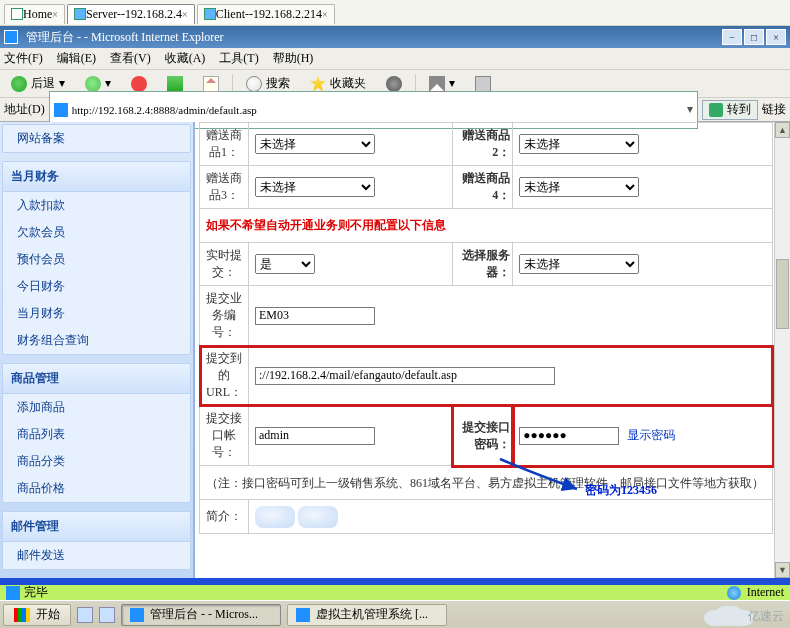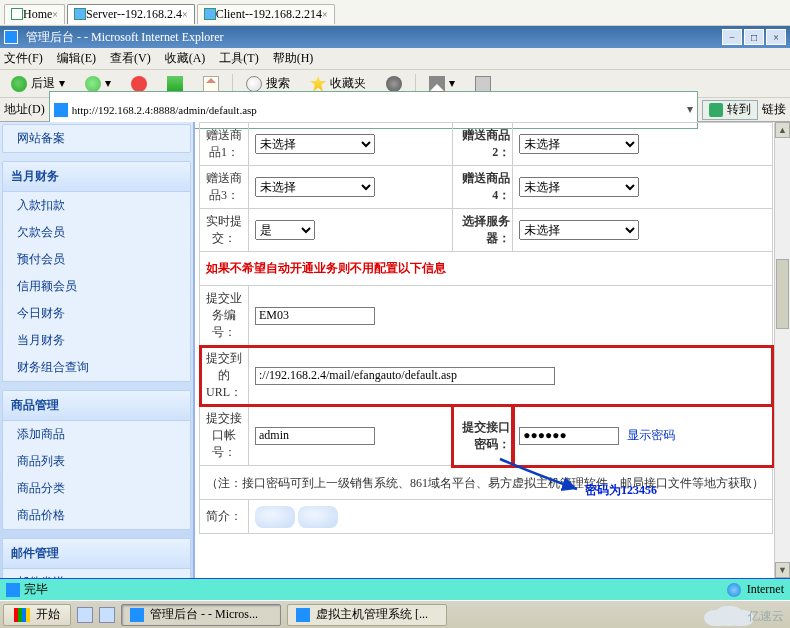--- a/index.html
+++ b/index.html
@@ -71,21 +71,21 @@
 .redbox2 { outline: 3px solid #cc1a1a; outline-offset: -1px; }
 .show-pwd { color: #0033cc; cursor: pointer; margin-left: 8px; }
 .footnote { color: #333; padding: 6px; line-height: 1.5; }
 .footnote-blue { color: #0033cc; }
 .pwd-anno { position: absolute; left: 390px; top: 360px; color: #0024d8; font-weight: bold; }
 .arrow { position: absolute; left: 300px; top: 332px; width: 90px; height: 40px; }
 .arrow svg { width: 100%; height: 100%; }
 .brief-ico { display: inline-block; width: 40px; height: 22px; background: radial-gradient(ellipse at 40% 40%,#f0f6ff,#c8dcf6); border-radius: 8px; vertical-align: middle; }
 
 
-.statusbar { height: 22px; background: #5eead4; border-top: 1px solid #1d4ed8; display: flex; align-items: center; justify-content: space-between; padding: 0 6px; }
+.statusbar { height: 22px; background: #bef264; border-top: 7px solid #1d4ed8; display: flex; align-items: center; justify-content: space-between; padding: 0 6px; }
 .statusbar .right { display: flex; align-items: flex-end; gap: 6px; }
 .statusbar .inet { width: 14px; height: 14px; background: radial-gradient(#8cf,#18d); border-radius: 50%; }
 
 
 .taskbar { height: 28px; background: linear-gradient(#d7d5c8,#cecbb7); border-top: 1px solid #fff; display: flex; align-items: center; padding: 0 3px; gap: 6px; position:relative; }
 .start { height: 22px; padding: 0 10px; border: 1px solid #a8a890; border-radius: 2px; display: flex; align-items: center; gap: 6px; background: linear-gradient(#f0eee1,#dedacb); }
 .start .flag { width: 16px; height: 14px; background: linear-gradient(90deg,#f00 25%,#0a0 25%,#0a0 50%,#07f 50%,#07f 75%,#fc0 75%); }
 .task { height: 22px; min-width: 160px; padding: 0 8px; border: 1px solid #a8a890; background: #e8e6d8; display: flex; align-items: center; gap: 6px; border-radius: 2px; }
 .task.active { background: #d8d6c6; border-color: #888; box-shadow: inset 1px 1px 2px #999; }
 .task .ic { width: 14px; height: 14px; background: #1e90ff; }
@@ -189,21 +189,20 @@
 <div class="content">
   <div class="sidebar">
     <div class="sb-group">
       <div class="sb-item">网站备案</div>
     </div>
     <div class="sb-group">
       <div class="sb-header">当月财务</div>
       <div class="sb-item">入款扣款</div>
       <div class="sb-item">欠款会员</div>
       <div class="sb-item">预付会员</div>
-      <div class="sb-item">信用额会员</div>
       <div class="sb-item">今日财务</div>
       <div class="sb-item">当月财务</div>
       <div class="sb-item">财务组合查询</div>
     </div>
     <div class="sb-group">
       <div class="sb-header">商品管理</div>
       <div class="sb-item">添加商品</div>
       <div class="sb-item">商品列表</div>
       <div class="sb-item">商品分类</div>
       <div class="sb-item">商品价格</div>
@@ -224,28 +223,28 @@
         <td class="lbl2">赠送商品2：</td>
         <td><select><option>未选择</option></select></td>
       </tr>
       <tr>
         <td class="lbl">赠送商品3：</td>
         <td><select><option>未选择</option></select></td>
         <td class="lbl2">赠送商品4：</td>
         <td><select><option>未选择</option></select></td>
       </tr>
       <tr>
+            <td colspan="4" class="red-note">如果不希望自动开通业务则不用配置以下信息</td>
+          </tr>
+      <tr>
         <td class="lbl">实时提交：</td>
         <td><select style="width:60px"><option>是</option></select></td>
         <td class="lbl2">选择服务器：</td>
         <td><select><option>未选择</option></select></td>
       </tr>
-      <tr>
-            <td colspan="4" class="red-note">如果不希望自动开通业务则不用配置以下信息</td>
-          </tr>
       <tr>
         <td class="lbl">提交业务编号：</td>
         <td colspan="3"><input type="text" style="width: 120px;" value="EM03"></td>
       </tr>
       <tr class="redbox">
         <td class="lbl">提交到的URL：</td>
         <td colspan="3"><input type="text" style="width: 300px;" value="://192.168.2.4/mail/efangauto/default.asp"></td>
       </tr>
       <tr>
         <td class="lbl">提交接口帐号：</td>

